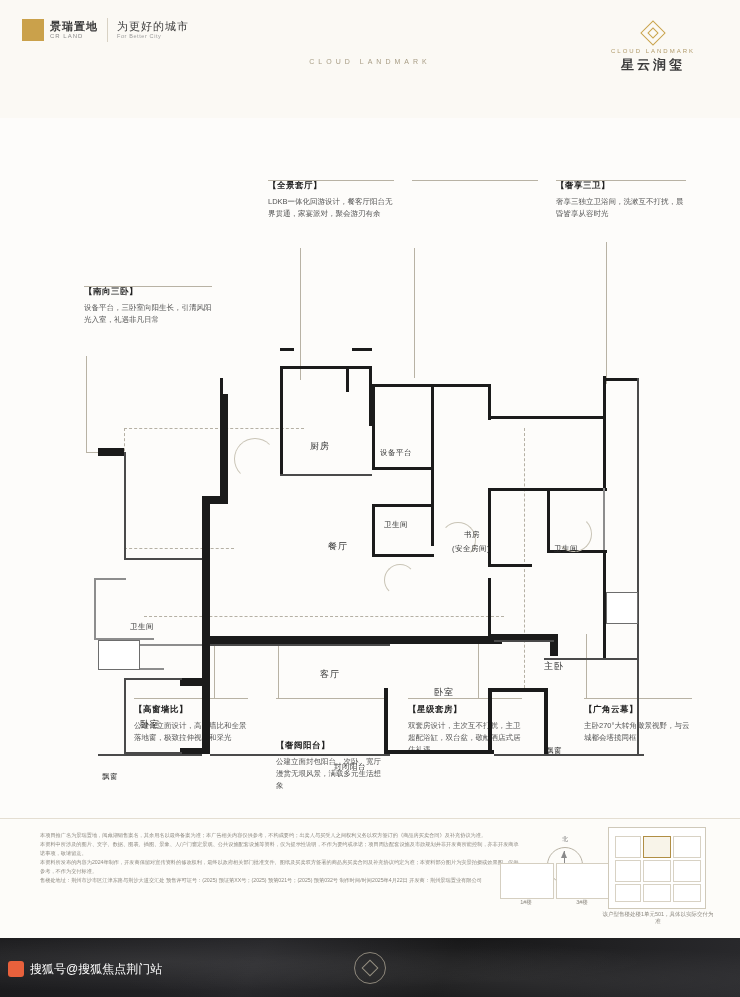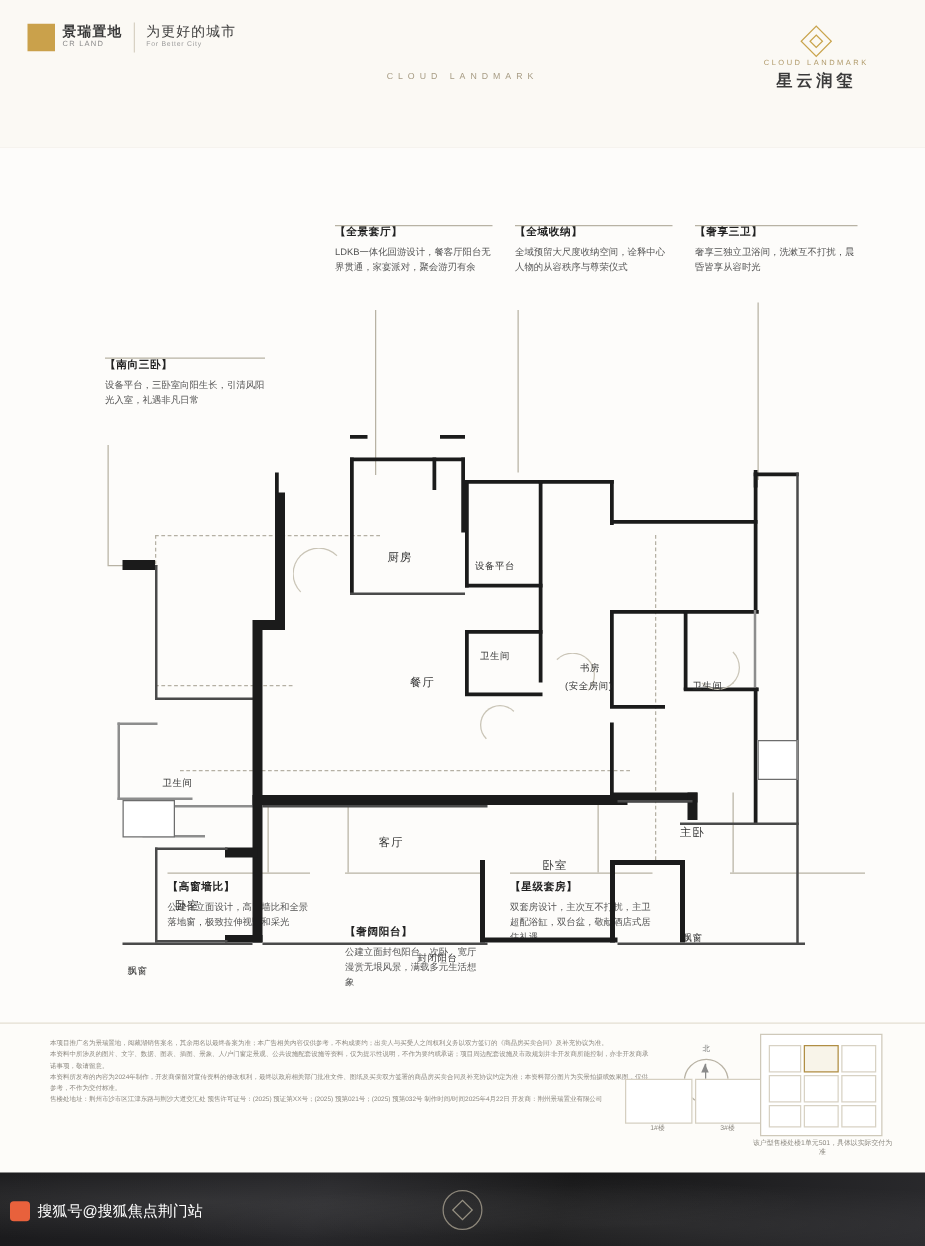--- a/index.html
+++ b/index.html
@@ -207,24 +207,20 @@
 
   <div class="plan-area">
 
     <div class="callout" style="left:268px;top:62px;width:126px;">
       <div class="c-title">【全景套厅】</div>
       <div class="c-text">LDKB一体化回游设计，餐客厅阳台无界贯通，家宴派对，聚会游刃有余</div>
     </div>
     <div class="cbar" style="left:268px;top:62px;width:126px;height:1px;"></div>
     <div class="cbar" style="left:300px;top:130px;width:1px;height:132px;"></div>
 
-    <div class="callout" style="left:412px;top:62px;width:126px;">
-      <div class="c-title">【全域收纳】</div>
-      <div class="c-text">全域预留大尺度收纳空间，诠释中心人物的从容秩序与尊荣仪式</div>
-    </div>
     <div class="cbar" style="left:412px;top:62px;width:126px;height:1px;"></div>
     <div class="cbar" style="left:414px;top:130px;width:1px;height:130px;"></div>
 
     <div class="callout" style="left:556px;top:62px;width:130px;">
       <div class="c-title">【奢享三卫】</div>
       <div class="c-text">奢享三独立卫浴间，洗漱互不打扰，晨昏皆享从容时光</div>
     </div>
     <div class="cbar" style="left:556px;top:62px;width:130px;height:1px;"></div>
     <div class="cbar" style="left:606px;top:124px;width:1px;height:142px;"></div>
 
@@ -250,20 +246,24 @@
     <div class="cbar" style="left:276px;top:580px;width:110px;height:1px;"></div>
     <div class="cbar" style="left:278px;top:522px;width:1px;height:58px;"></div>
 
     <div class="callout" style="left:408px;top:586px;width:114px;">
       <div class="c-title">【星级套房】</div>
       <div class="c-text">双套房设计，主次互不打扰，主卫超配浴缸，双台盆，敬献酒店式居住礼遇</div>
     </div>
     <div class="cbar" style="left:408px;top:580px;width:114px;height:1px;"></div>
     <div class="cbar" style="left:478px;top:524px;width:1px;height:56px;"></div>
 
+    <div class="callout" style="left:584px;top:586px;width:108px;">
+      <div class="c-title">【广角云幕】</div>
+      <div class="c-text">主卧270°大转角瞰景视野，与云城都会塔揽同框。</div>
+    </div>
     <div class="cbar" style="left:584px;top:580px;width:108px;height:1px;"></div>
     <div class="cbar" style="left:586px;top:516px;width:1px;height:64px;"></div>
 
     <div class="fp" style="left:84px;top:130px;width:556px;height:430px;">
 
       <div class="dash-h" style="left:40px;top:180px;width:180px;"></div>
       <div class="dash-h" style="left:40px;top:300px;width:110px;"></div>
       <div class="dash-h" style="left:60px;top:368px;width:360px;"></div>
       <div class="dash-v" style="left:440px;top:180px;height:260px;"></div>
       <div class="dash-v" style="left:40px;top:180px;height:120px;"></div>
@@ -339,21 +339,21 @@
       <div class="arc" style="left:300px;top:316px;width:30px;height:30px;border-color:#c9c4b6;border-right-color:transparent;border-bottom-color:transparent;"></div>
 
       <div class="room-label" style="left:226px;top:192px;">厨房</div>
       <div class="room-label small" style="left:296px;top:200px;">设备平台</div>
       <div class="room-label" style="left:244px;top:292px;">餐厅</div>
       <div class="room-label small" style="left:300px;top:272px;">卫生间</div>
       <div class="room-label small" style="left:380px;top:282px;">书房</div>
       <div class="room-label small" style="left:368px;top:296px;">(安全房间)</div>
       <div class="room-label small" style="left:470px;top:296px;">卫生间</div>
       <div class="room-label small" style="left:46px;top:374px;">卫生间</div>
-      <div class="room-label" style="left:219px;top:420px;">客厅</div>
+      <div class="room-label" style="left:236px;top:420px;">客厅</div>
       <div class="room-label" style="left:56px;top:470px;">卧室</div>
       <div class="room-label" style="left:350px;top:438px;">卧室</div>
       <div class="room-label" style="left:460px;top:412px;">主卧</div>
       <div class="room-label small" style="left:250px;top:514px;">封闭阳台</div>
       <div class="room-label small" style="left:18px;top:524px;">飘窗</div>
       <div class="room-label small" style="left:462px;top:498px;">飘窗</div>
 
       <div class="wall" style="left:118px;top:396px;width:8px;height:110px;"></div>
       <div class="wall" style="left:96px;top:430px;width:26px;height:8px;"></div>
       <div class="wall-thin" style="left:40px;top:430px;width:58px;height:2px;"></div>

